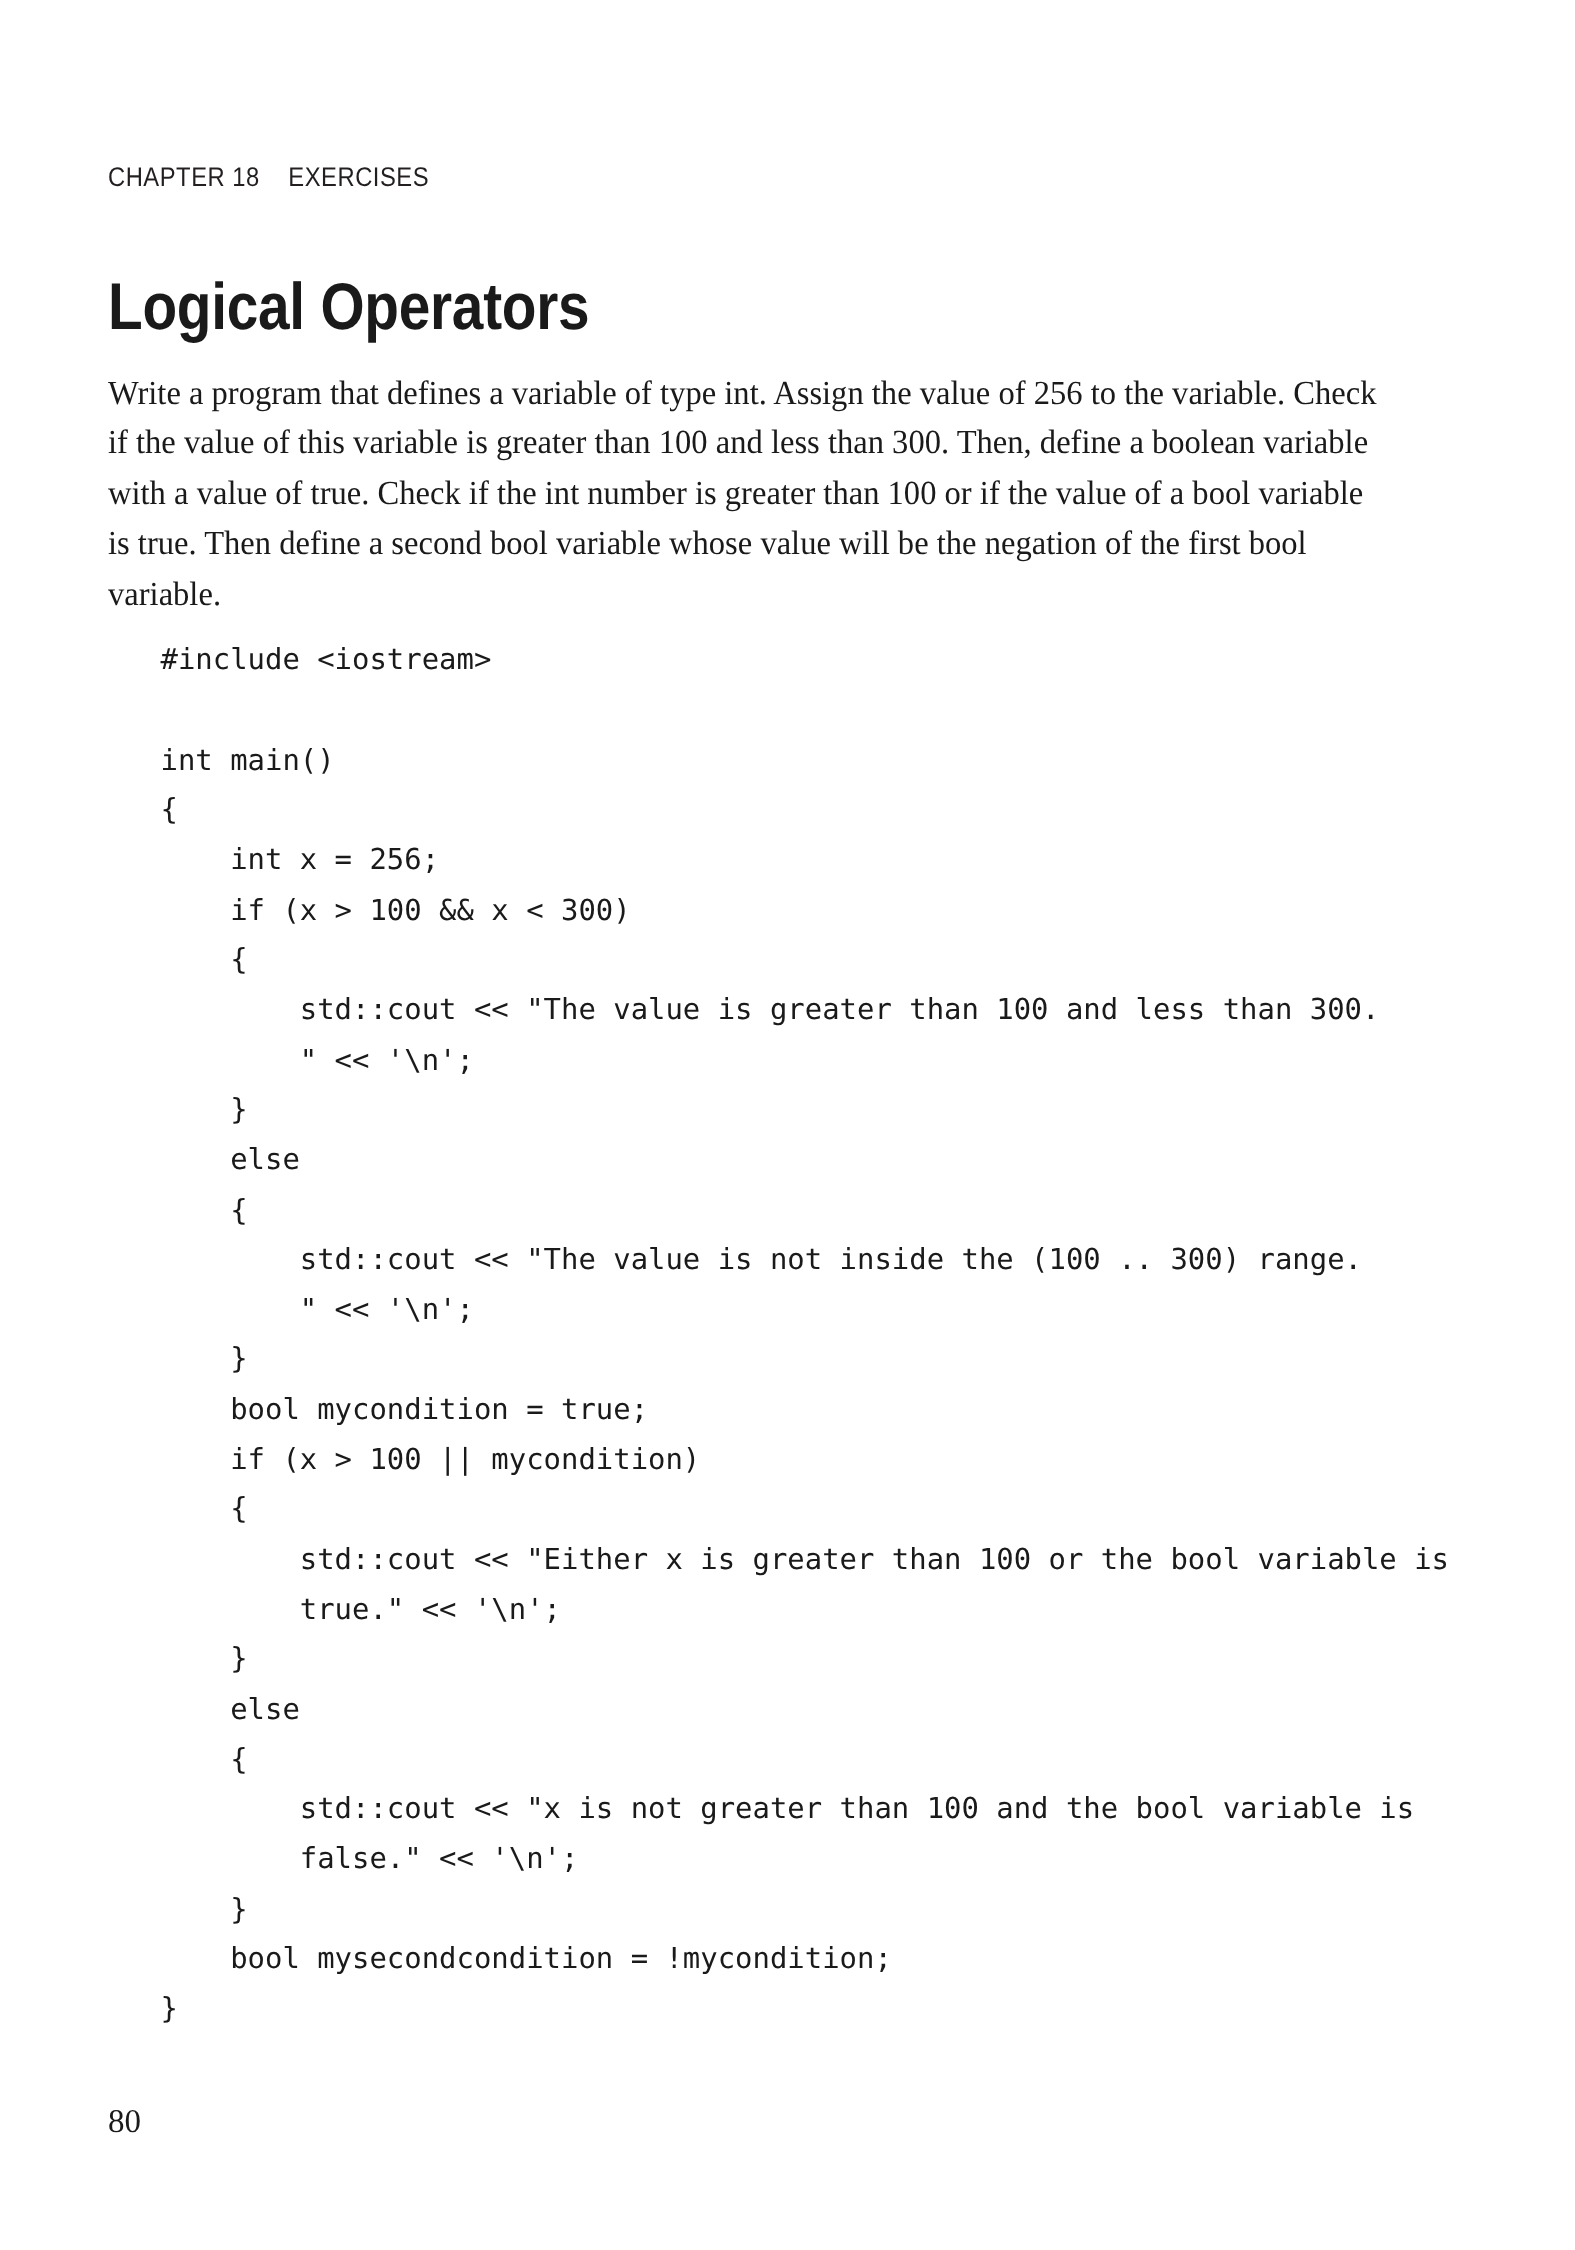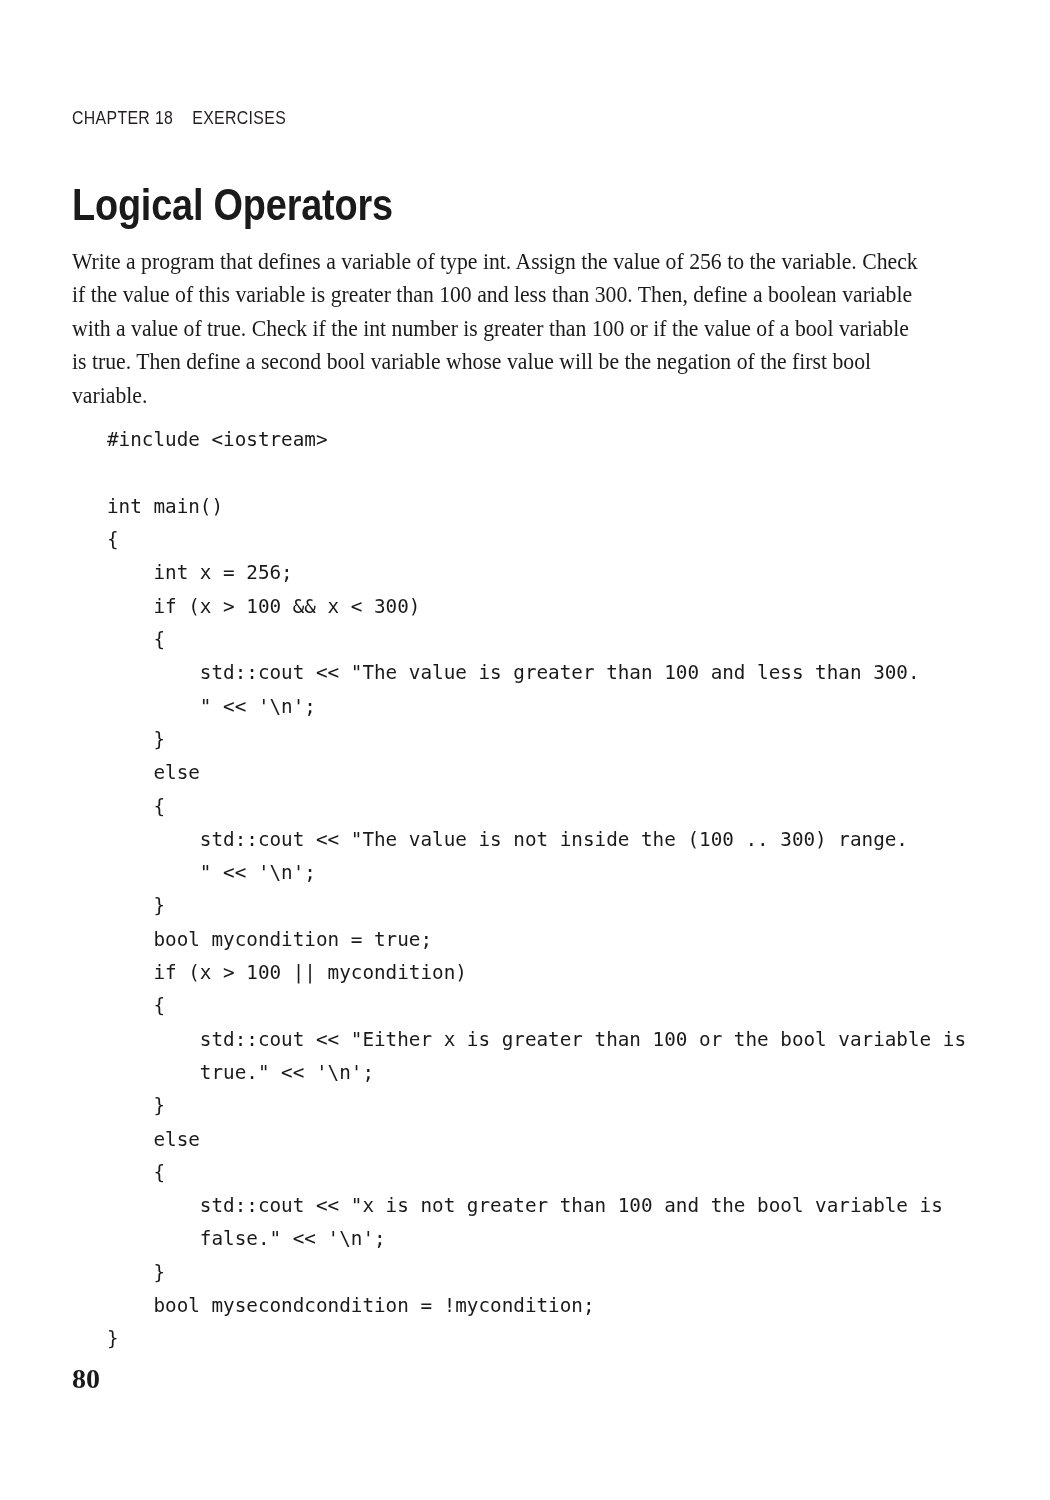--- a/index.html
+++ b/index.html
@@ -103,26 +103,25 @@
   }
 
   .code-line.blank {
     height: 33.3px;
   }
 
   
   .folio {
     position: absolute;
     left: 0;
-    top: 1365px;
+    top: 1400px;
     font-family: "Liberation Serif", serif;
-    font-size: 28px;
+    font-size: 22px;
     line-height: 28px;
     color: #1a1a1a;
-    font-weight: bold;
   }
 </style>
 </head>
 <body>
 
 <div class="page">
   <div class="content">
 
     <div class="chapter-head">CHAPTER 18    EXERCISES</div>
 

